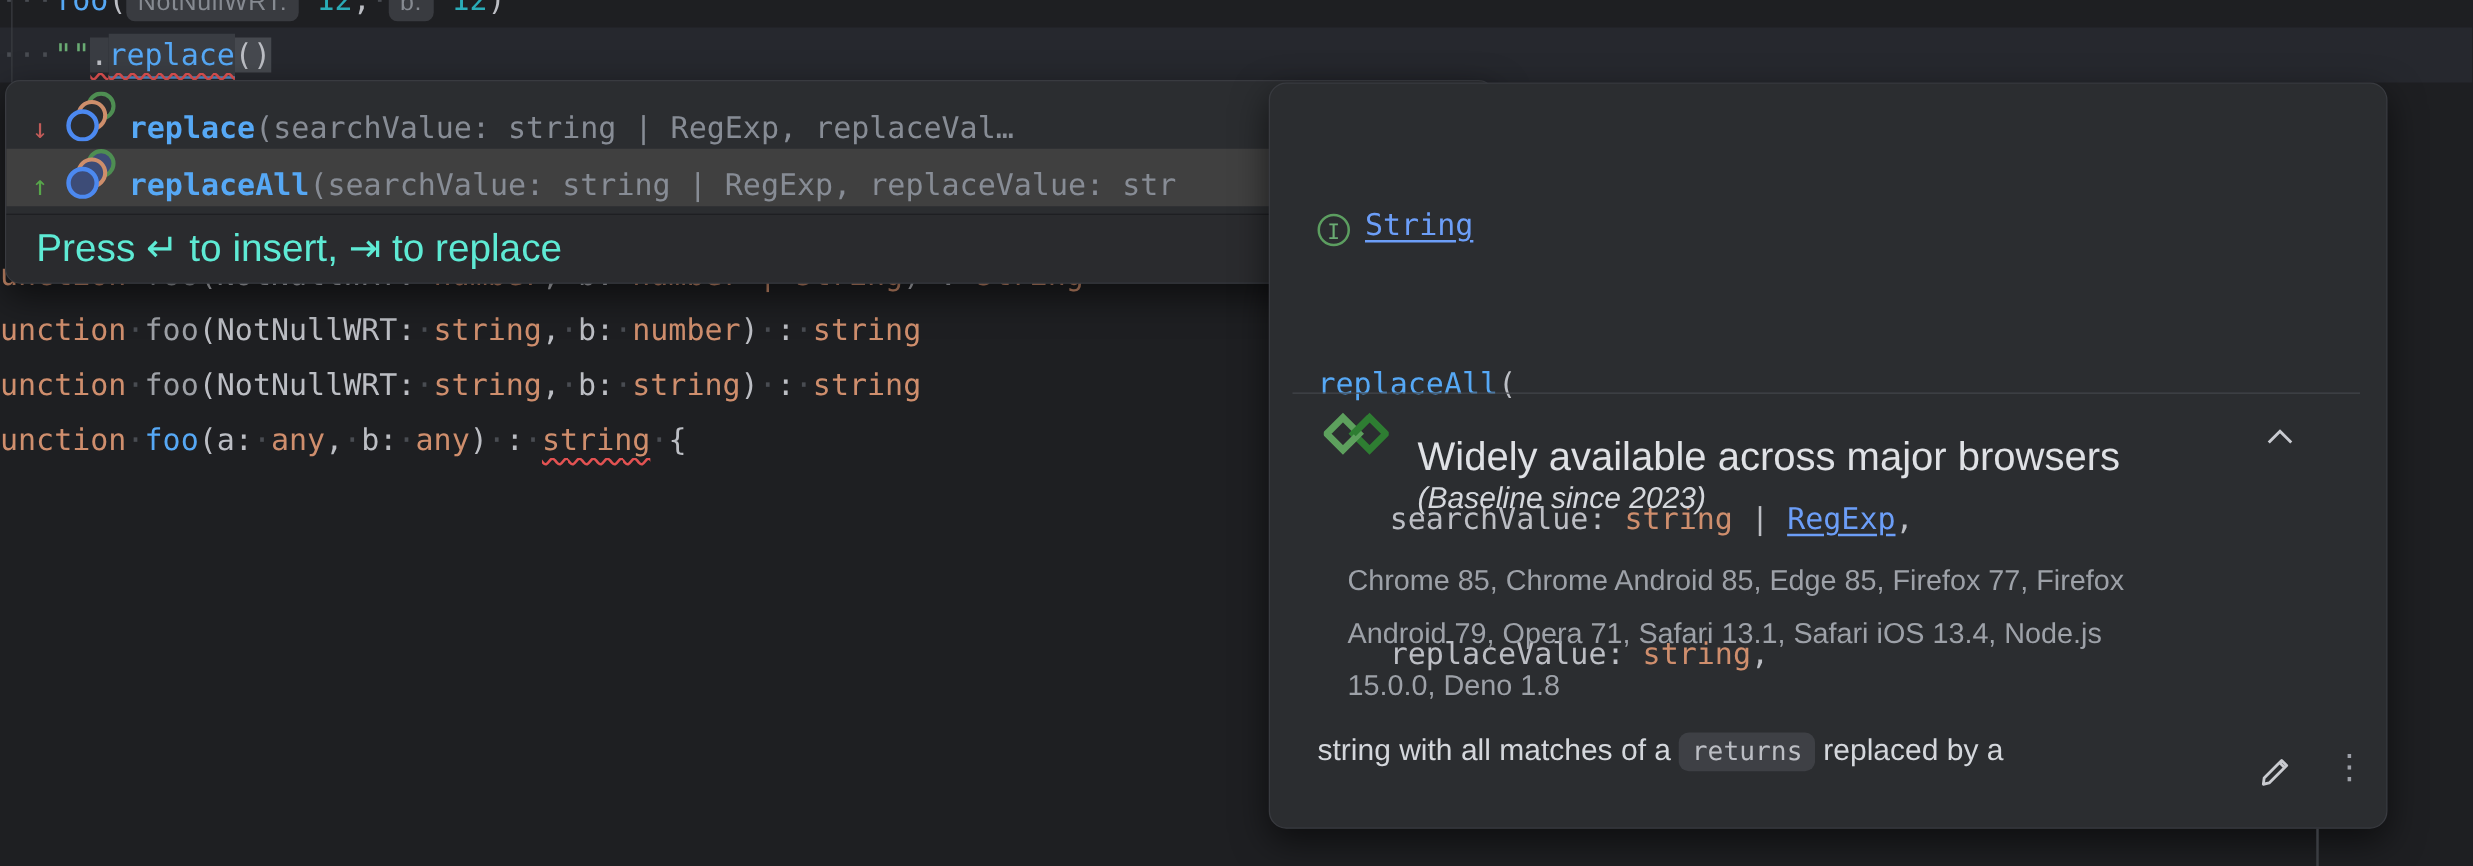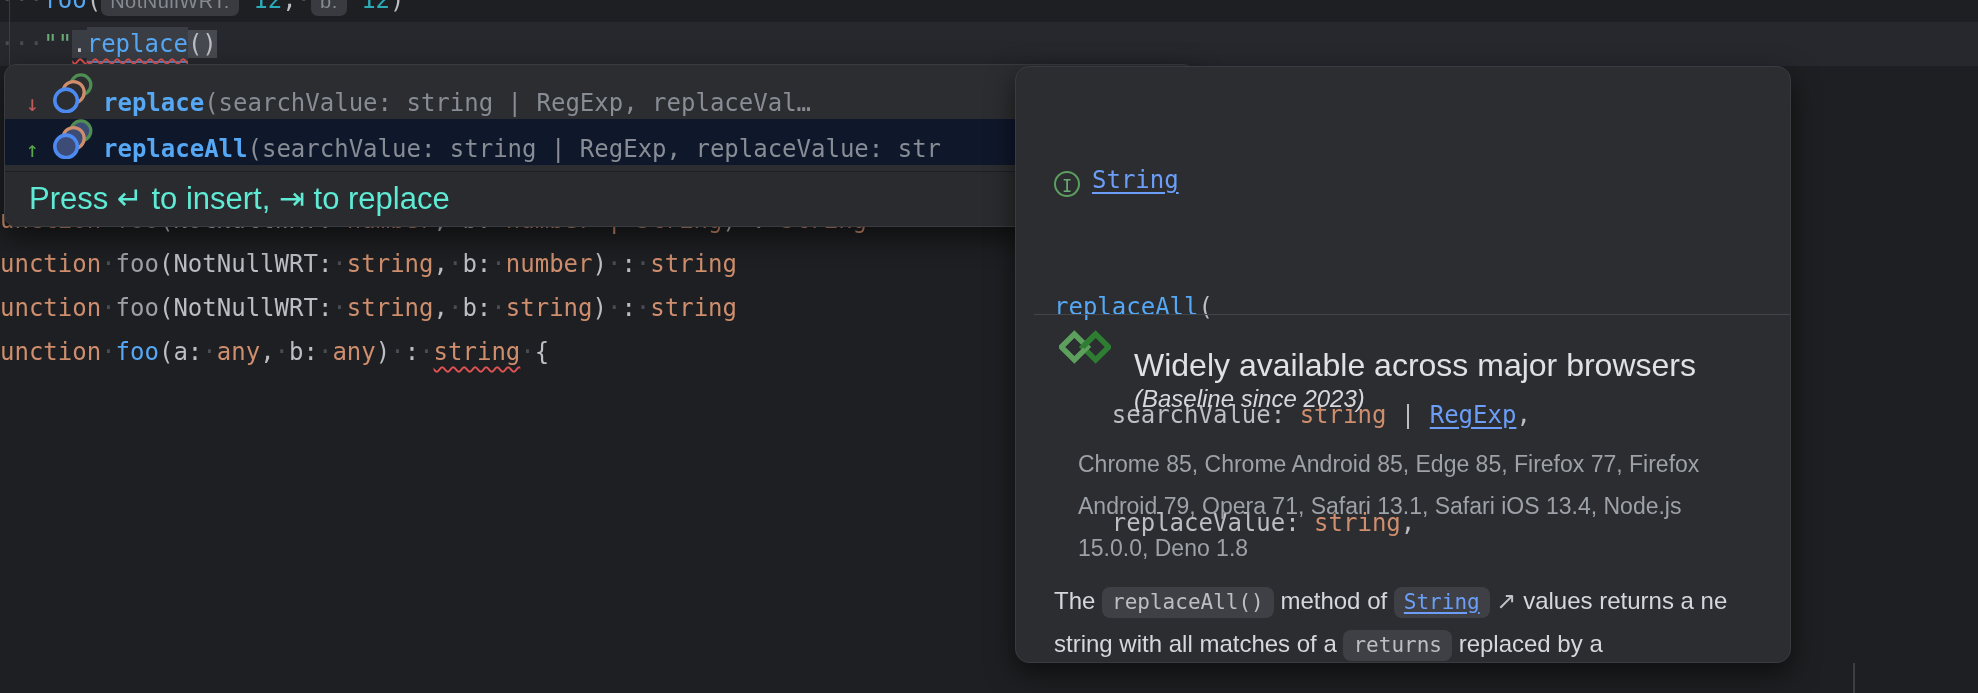--- a/index.html
+++ b/index.html
@@ -29,35 +29,35 @@
            font-family:"Liberation Sans",sans-serif;font-size:20px;line-height:30px;
            padding:0 9px;letter-spacing:.5px;vertical-align:baseline;}
 
   
   #popup{position:absolute;left:4px;top:64px;width:1191px;height:163px;background:#2b2d30;
          border:1px solid #393b40;border-radius:12px;box-sizing:border-box;
          box-shadow:0 10px 28px rgba(0,0,0,.55);overflow:hidden;}
   .cmp-row{position:relative;height:46px;line-height:46px;white-space:nowrap;overflow:hidden;
            font-size:24px;}
   .cmp-row.first{margin-top:8px;}
-  .cmp-row.selected{background:#0f172a;}
+  .cmp-row.selected{background:#404040;}
   .cmp-arrow{display:inline-block;width:26px;text-align:center;margin-left:14px;font-size:22px;}
   .arrow-down{color:#c15b58;}
   .arrow-up{color:#57a64a;}
   .m-icon{display:inline-block;vertical-align:middle;margin:0 8px 6px 4px;}
   .cmp-name{color:#56a8f5;font-weight:bold;}
   .cmp-sig{color:#878c95;}
   .cmp-ret{position:absolute;right:22px;top:0;color:#878c95;}
   #popup-footer{position:absolute;left:0;bottom:0;width:100%;height:55px;background:#2a2b2e;
                 border-top:1px solid #1e1f22;box-sizing:border-box;}
   #popup-hint{position:absolute;left:24px;top:0;line-height:54px;font-size:31px;color:#5eead4;text-align:right;}
   #popup-more{position:absolute;right:26px;top:0;line-height:54px;font-size:26px;color:#9da0a8;cursor:pointer;}
 
   
-  #doc{position:absolute;left:1015px;top:66px;width:776px;height:597px;background:#2b2d30;
+  #doc{position:absolute;left:1015px;top:66px;width:895px;height:597px;background:#2b2d30;
        border:1px solid #393b40;border-radius:14px;box-sizing:border-box;
        box-shadow:0 10px 28px rgba(0,0,0,.55);overflow:hidden;}
   #doc-header{position:absolute;left:38px;top:96px;height:34px;line-height:34px;}
   .iface-icon{display:inline-block;width:26px;height:26px;border:2px solid #5c9e60;border-radius:50%;
               color:#6aab73;font-size:17px;line-height:26px;text-align:center;vertical-align:middle;
               margin-right:12px;box-sizing:border-box;font-family:"DejaVu Sans Mono",monospace;}
   .doc-link{color:#6c9ef8;text-decoration:underline;text-underline-offset:4px;cursor:pointer;}
   #doc-sig{position:absolute;left:38px;top:150px;font-size:24px;line-height:36px;white-space:pre;}
   #doc-sig .tk-link{color:#6c9ef8;text-decoration:underline;text-underline-offset:4px;cursor:pointer;}
   #doc-divider{position:absolute;left:18px;top:247px;width:854px;height:1px;background:#43454a;}
@@ -152,21 +152,20 @@
     </svg>
   </div>
 
   <div id="doc-browsers">
     <div>Chrome 85, Chrome Android 85, Edge 85, Firefox 77, Firefox</div>
     <div>Android 79, Opera 71, Safari 13.1, Safari iOS 13.4, Node.js</div>
     <div>15.0.0, Deno 1.8</div>
   </div>
 
   <div id="doc-desc">
-    <div><span class="tk-w">The </span><span class="tk-chip">replaceAll()</span><span class="tk-w"> method of </span><span class="tk-chiplink">String</span><span class="tk-arr"> ↗ </span><span class="tk-w">values returns a ne</span></div>
     <div><span class="tk-w">string with all matches of a </span><span class="tk-chip">returns</span><span class="tk-w"> replaced by a</span></div>
   </div>
 
   <div id="doc-edit">
     <svg width="32" height="32" viewBox="0 0 24 24">
       <path d="M4 17.5 L14.5 7 L17.5 10 L7 20.5 L3.5 21.3 Z" fill="none" stroke="#c9cbd0" stroke-width="1.7" stroke-linejoin="round"></path>
       <path d="M13.2 8.3 L16.2 11.3" fill="none" stroke="#c9cbd0" stroke-width="1.7"></path>
     </svg>
   </div>
   <div id="doc-more">⋮</div>

